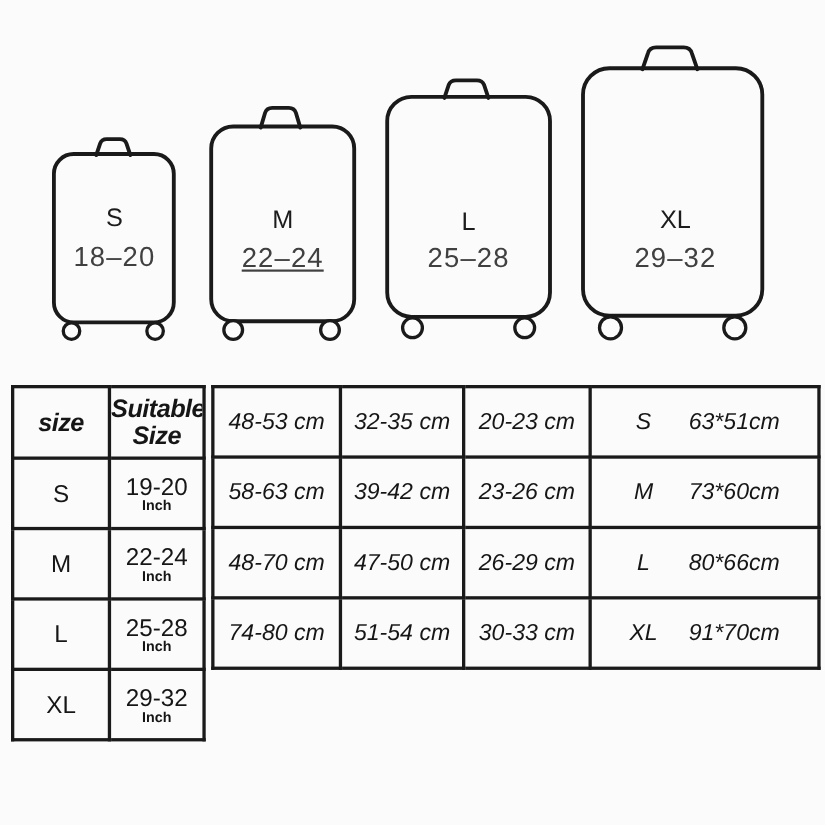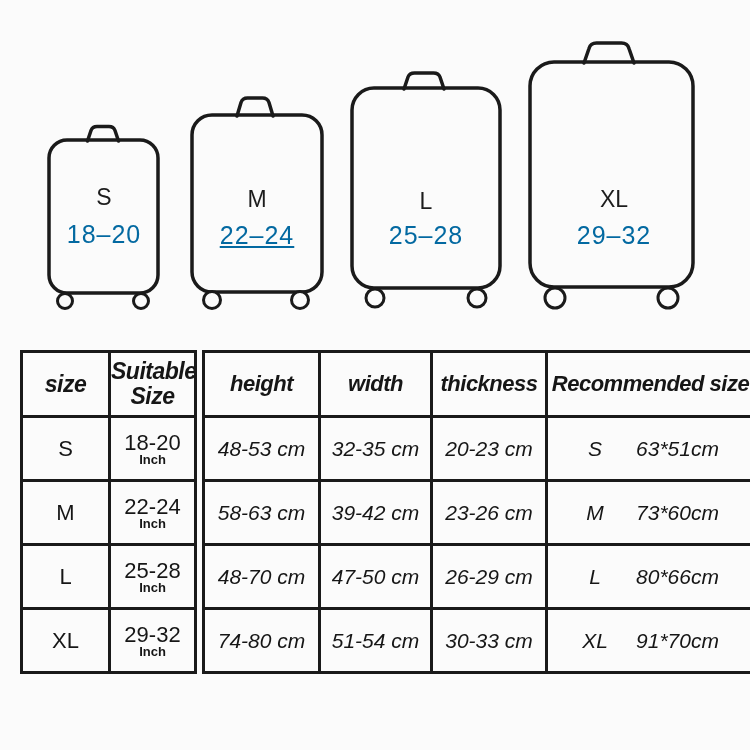--- a/index.html
+++ b/index.html
@@ -16,30 +16,29 @@
   
   .case-svg{position:absolute;}
   .case-svg path,.case-svg rect{fill:none;stroke:#1a1a1a;stroke-width:3.5;stroke-linecap:round;}
   .case-svg circle{fill:#fbfbfb;stroke:#1a1a1a;stroke-width:3;}
   .case-letter{
     position:absolute;text-align:center;
     font-size:23px;line-height:1;color:#1c1c1c;
   }
   .case-range{
     position:absolute;text-align:center;
-    font-size:25px;line-height:1;letter-spacing:1px;color:#0369a1;
+    font-size:25px;line-height:1;letter-spacing:1px;color:#404040;
   }
 
   
   table.sheet{
     position:absolute;
     border-collapse:collapse;
     table-layout:fixed;
     background:transparent;
-    margin-left:10px;
   }
   table.sheet th, table.sheet td{
     border:3px solid #1a1a1a;
     text-align:center;
     vertical-align:middle;
     padding:0;
     overflow:hidden;
   }
   table.sheet th{
     font-style:italic;
@@ -110,21 +109,21 @@
       </colgroup>
     <tbody>
         <tr class="hrow">
       <th>size</th>
       <th>Suitable
 Size</th>
     </tr>
     <tr class="drow">
       <td class="size-cell">S</td>
       <td>
-        <div class="val-main">18-20</div>
+        <div class="val-main">19-20</div>
         <div class="val-unit">Inch</div>
       </td>
     </tr>
     <tr class="drow">
       <td class="size-cell">M</td>
       <td>
         <div class="val-main">22-24</div>
         <div class="val-unit">Inch</div>
       </td>
     </tr>
@@ -146,26 +145,20 @@
     </table>
 
   <table class="sheet" id="right-table">
     <colgroup>
       <col style="width:116px">
         <col style="width:112px">
         <col style="width:115px">
         <col style="width:208px">
     </colgroup>
     <tbody>
-        <tr class="hrow">
-      <th>height</th>
-      <th>width</th>
-      <th>thickness</th>
-      <th>Recommended size</th>
-    </tr>
     <tr class="drow">
       <td>48-53 cm</td>
       <td>32-35 cm</td>
       <td>20-23 cm</td>
       <td>
         <div class="rec-inner">
           <span class="rec-label">S</span>
           <span class="rec-dims">63*51cm</span>
         </div>
       </td>

